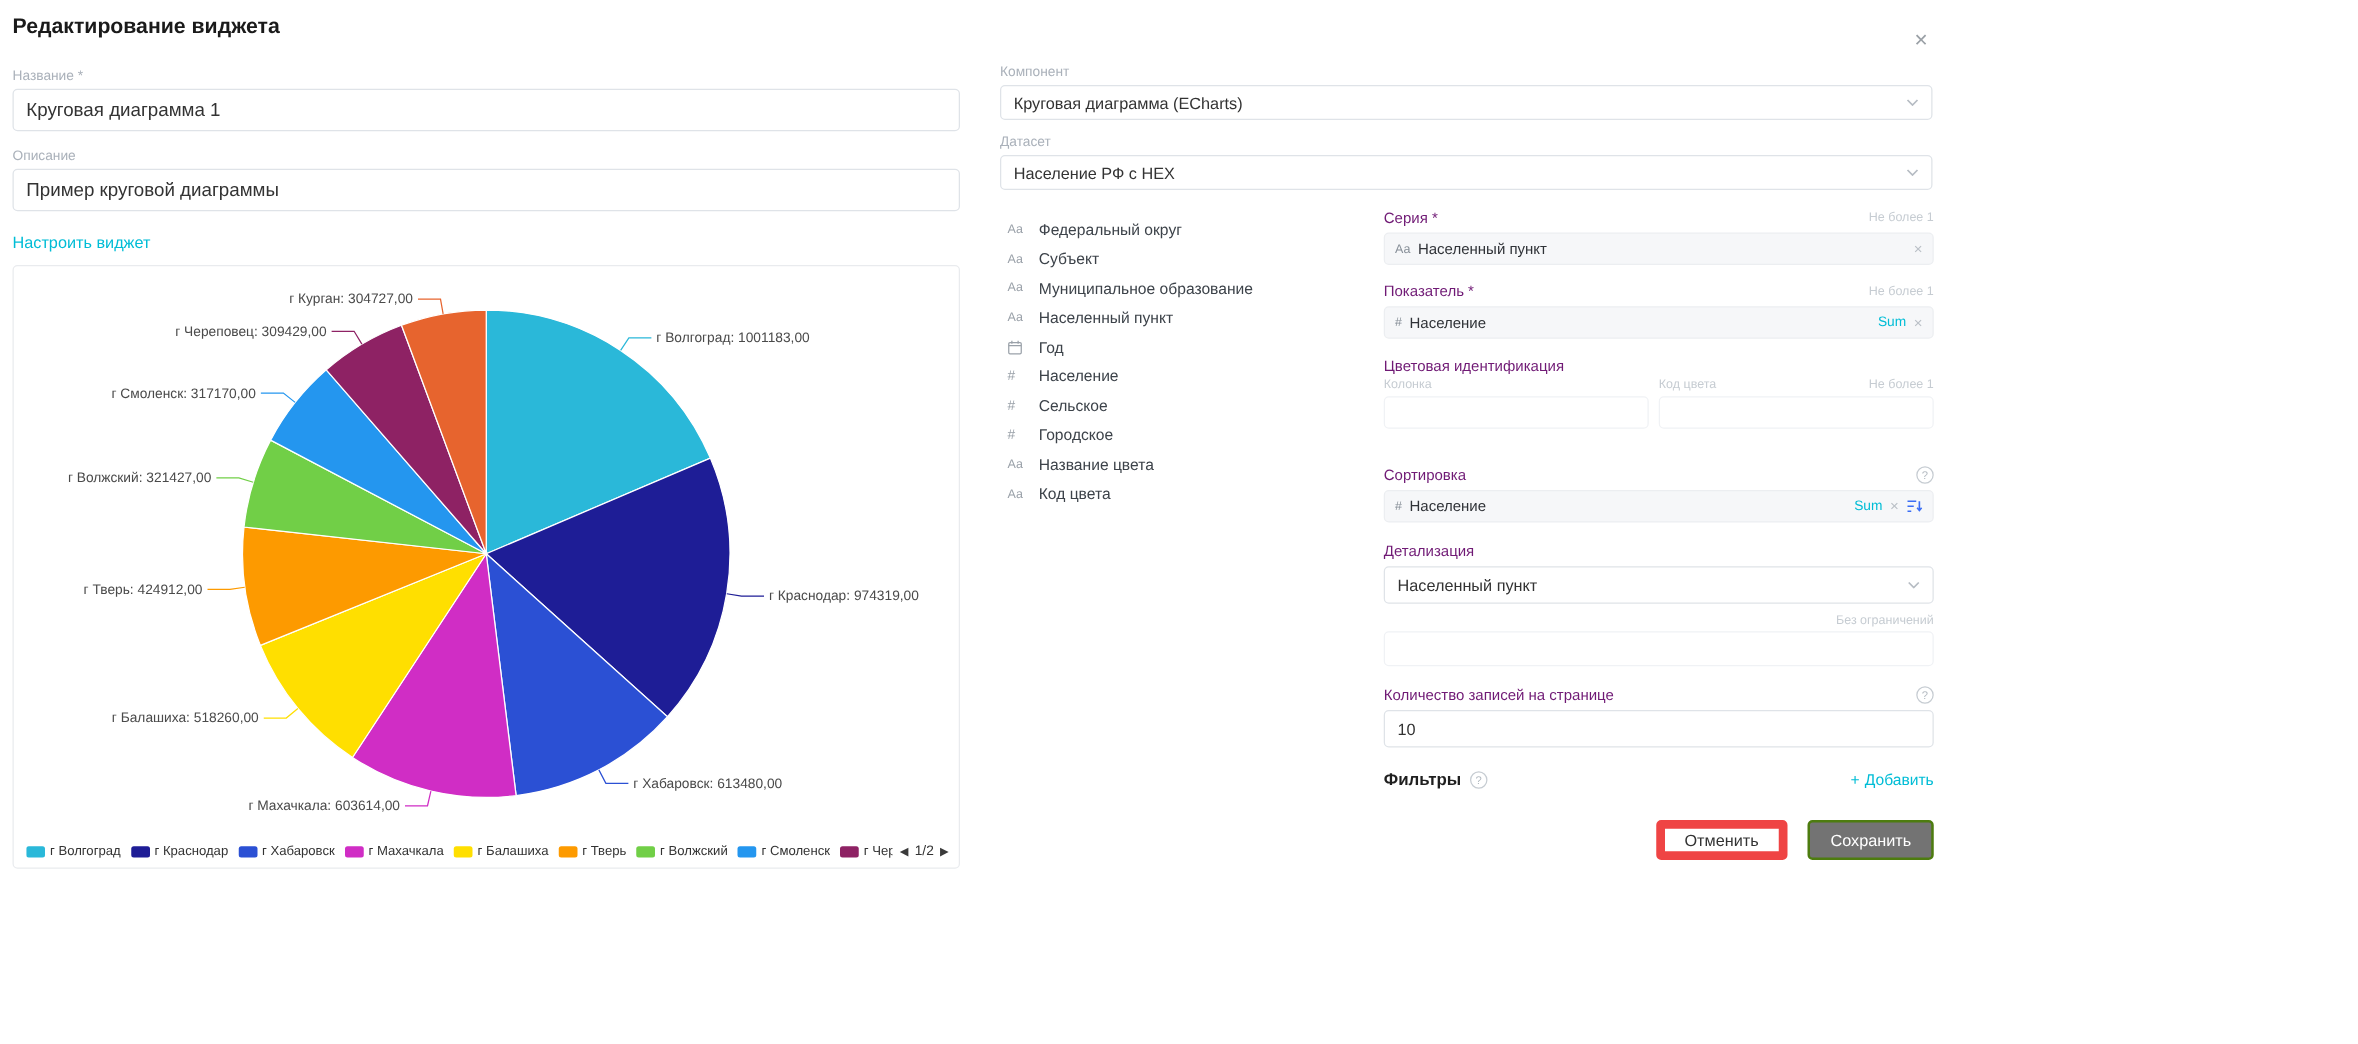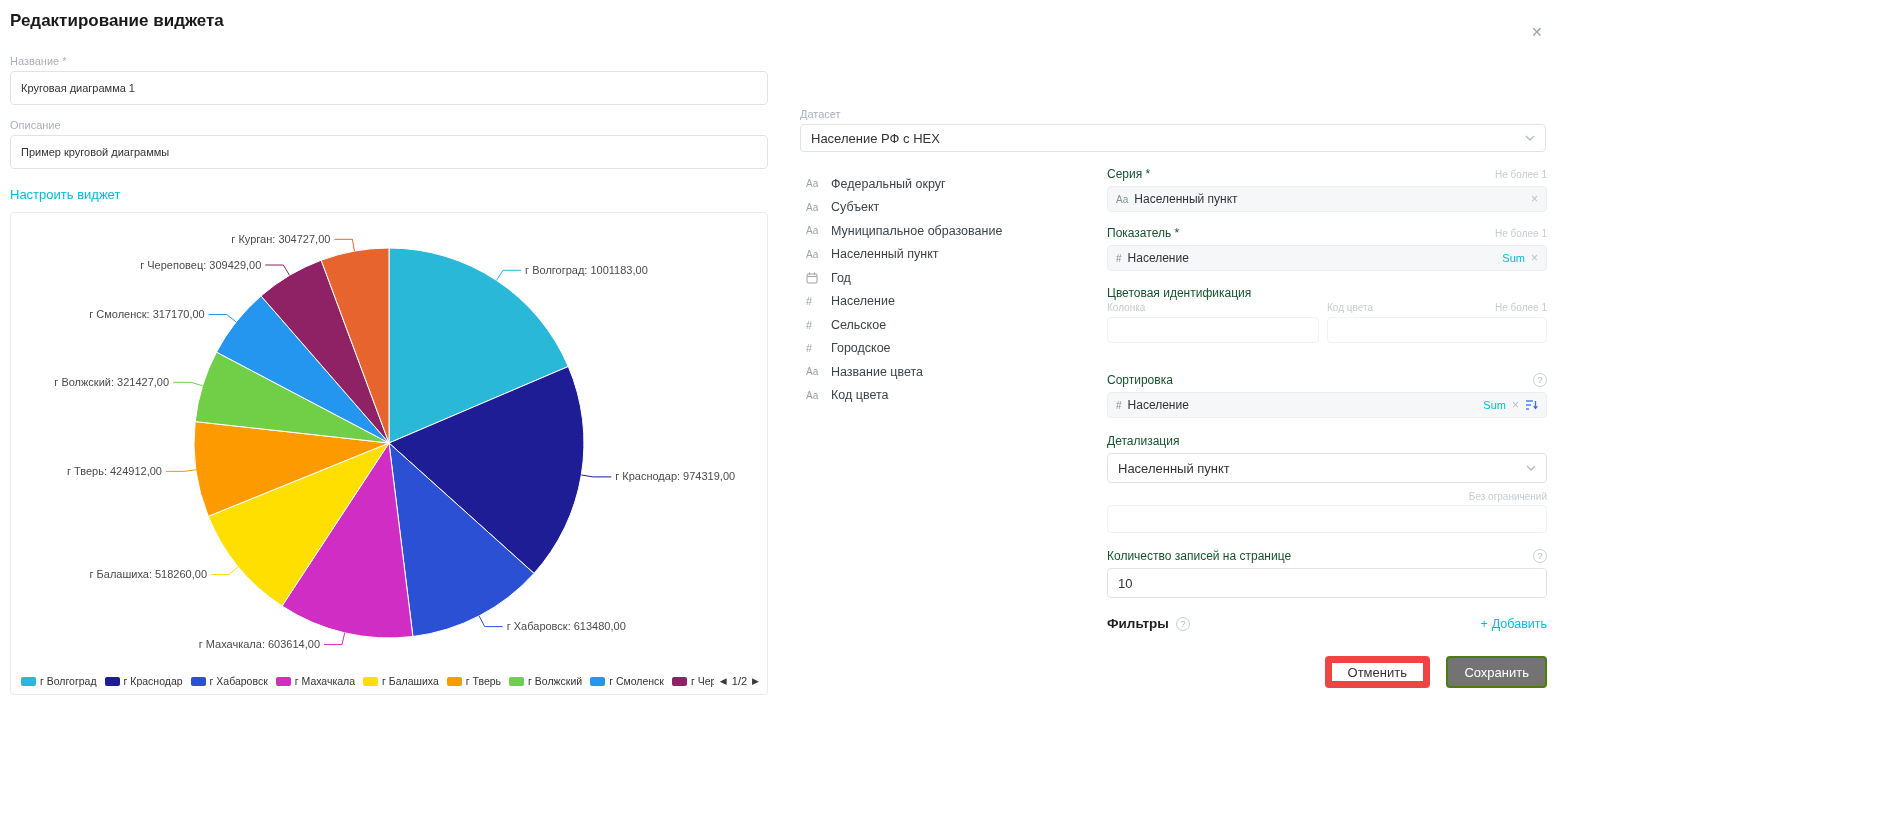--- a/index.html
+++ b/index.html
@@ -5,21 +5,21 @@
   *{box-sizing:border-box;margin:0;padding:0}
   html,body{background:#fff}
   body{font-family:"Liberation Sans",sans-serif;color:#333}
   #root{position:relative;width:1886px;height:817px;background:#fff;overflow:hidden}
   .dlg-title{position:absolute;left:10px;top:11px;font-size:17px;font-weight:700;color:#1a1a1a}
   .dlg-close{position:absolute;left:1531px;top:24px;font-size:14px;color:#9aa0a6;cursor:pointer}
 
   
   .left-col{position:absolute;left:10px;top:55px;width:758px}
   .flabel{font-size:11px;color:#aab1ba;margin-bottom:4px}
-  .tinput{width:100%;height:28px;border:1px solid #dfe3e8;border-radius:4px;padding:16px 10px;font-size:11px;color:#333;font-family:inherit;outline:none;background:#fff}
+  .tinput{width:100%;height:28px;border:1px solid #dfe3e8;border-radius:4px;padding:16px 10px;font-size:15px;color:#333;font-family:inherit;outline:none;background:#fff}
   .fgroup{margin-bottom:14px}
   .configure-row{margin-top:16px;margin-bottom:9px}
   .link{color:#00bdd6;font-size:13px;cursor:pointer}
   .chart-box{position:relative;height:483px;border:1px solid #e9ebee;border-radius:4px;overflow:hidden}
   svg text{font-family:"Liberation Sans",sans-serif}
   .pie-label{font-size:11px;fill:#4a4a4a}
   .legend-row{position:absolute;left:10px;right:8px;bottom:7px;display:flex;align-items:center}
   .legend-items{display:flex;flex-wrap:nowrap;overflow:hidden;flex:1;gap:8px;margin-right:6px}
   .legend-item{display:flex;align-items:center;gap:4px;font-size:10.5px;color:#333;white-space:nowrap;flex:0 0 auto;cursor:pointer}
   .legend-marker{width:15px;height:9px;border-radius:2px;display:inline-block}
@@ -33,21 +33,21 @@
   .select{height:28px;border:1px solid #dfe3e8;border-radius:4px;display:flex;align-items:center;padding:0 10px;font-size:13px;color:#333;cursor:pointer;background:#fff}
   .select .chev{margin-left:auto}
 
   .fields-list{position:absolute;left:806px;top:172px;width:300px}
   .field-item{display:flex;align-items:center;gap:8px;height:23.5px;font-size:12.5px;color:#3d434a;cursor:grab}
   .field-icon{width:17px;color:#9aa1a9;font-size:10px;display:flex;align-items:center;justify-content:flex-start}
 
   .config{position:absolute;left:1107px;top:163px;width:440px}
   .cfg-row{width:100%}
   .cfg-head{display:flex;align-items:center;margin-bottom:5px}
-  .cfg-label{font-size:12px;color:#14532d}
+  .cfg-label{font-size:12px;color:#701a75}
   .cfg-hint{margin-left:auto;font-size:10px;color:#c6ccd2}
   .chipbox{height:26px;background:#f6f7f9;border:1px solid #eceef1;border-radius:4px;display:flex;align-items:center;padding:0 8px;font-size:12px;gap:6px;cursor:pointer}
   .chip-icon{color:#878f98;font-size:10px}
   .chip-text{color:#2f3237}
   .spacer{flex:1}
   .sum-tag{color:#00bdd6;font-size:11px}
   .chip-x{color:#b9bfc6;font-size:12px;cursor:pointer;line-height:1}
   .subhead{display:flex;align-items:flex-start;margin-bottom:4px}
   .sublabel{font-size:10px;color:#c6ccd2}
   .sub-w1{width:220px}
@@ -162,20 +162,29 @@
           </div>
         <div class="legend-pager">
           <span class="pager-arrow">◀</span>
           <span>1/2</span>
           <span class="pager-arrow">▶</span>
         </div>
       </div>
     </div>
   </div>
 
+  <div class="rgroup" id="component-group">
+    <div class="flabel">Компонент</div>
+    <div class="select">
+      <span>Круговая диаграмма (ECharts)</span>
+      <svg class="chev" width="10" height="6" viewBox="0 0 10 6">
+          <path d="M1 1l4 4 4-4" stroke="#b6bcc3" fill="none" stroke-width="1.4"></path>
+        </svg>
+    </div>
+  </div>
 
   <div class="rgroup" id="dataset-group">
     <div class="flabel">Датасет</div>
     <div class="select">
       <span>Население РФ с HEX</span>
       <svg class="chev" width="10" height="6" viewBox="0 0 10 6">
           <path d="M1 1l4 4 4-4" stroke="#b6bcc3" fill="none" stroke-width="1.4"></path>
         </svg>
     </div>
   </div>

